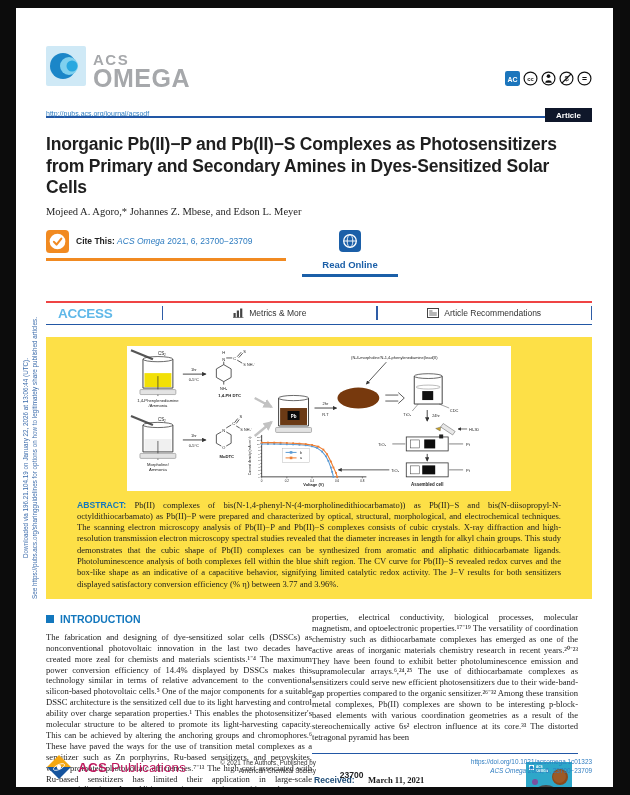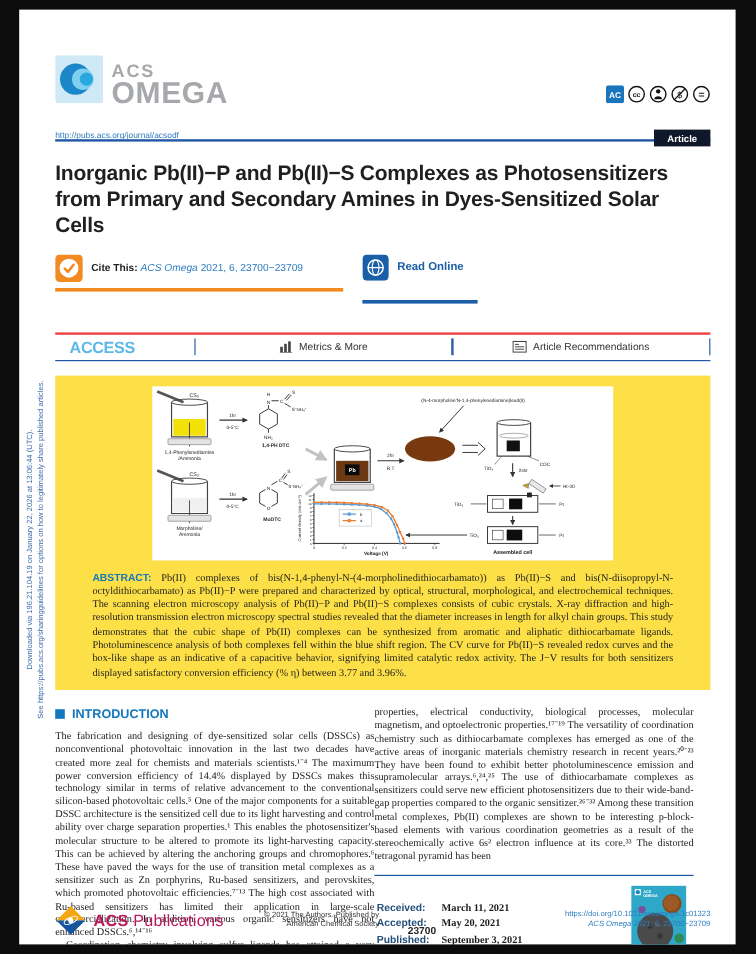--- a/index.html
+++ b/index.html
@@ -17,21 +17,21 @@
   .journal-url{font-size:7px;color:#2e7cc0;text-decoration:none;}
   .article-badge{position:absolute;right:0;top:6px;background:#0f172a;color:#fff;font-size:8px;font-weight:bold;padding:2.5px 11px;z-index:2;}
   .title{margin:16px 0 0;font-size:17.5px;line-height:21.5px;font-weight:bold;color:#1f1f1f;letter-spacing:-0.2px;}
   .authors{margin-top:7px;font-family:"Liberation Serif",serif;font-size:10.5px;color:#1f1f1f;}
   .cite-row{margin-top:13px;display:flex;gap:16px;align-items:flex-start;}
   .cite-box{display:flex;align-items:center;gap:7px;border-bottom:3px solid #f18a21;padding-bottom:5px;width:240px;}
   .cite-text{font-size:8.5px;color:#222;}
   .cite-label{font-weight:bold;}
   .cite-journal{color:#2e7cc0;font-style:italic;}
   .cite-rest{color:#2e7cc0;}
-  .read-box{display:flex;align-items:center;gap:7px;border-bottom:3px solid #1b5fa8;padding-bottom:16px;width:96px;}
+  .read-box{display:flex;align-items:center;gap:7px;border-bottom:3px solid #1b5fa8;padding-bottom:4px;width:96px;flex-direction:column;}
   .read-label{font-size:9.5px;font-weight:bold;color:#1b5fa8;}
   .access-bar{margin-top:24px;border-top:2px solid #ef4444;border-bottom:1.5px solid #2257a5;height:21px;display:flex;align-items:center;}
   .access-word{color:#5fb8e8;font-weight:bold;font-size:13.5px;letter-spacing:-0.3px;padding-left:12px;width:104px;}
   .vsep{width:1.2px;height:14px;background:#2e5ca6;}
   .access-item{flex:1;display:flex;gap:5px;align-items:center;justify-content:center;font-size:8.5px;font-weight:normal;color:#333;}
   .ga-panel{background:#fde047;padding:9px 31px 9px;margin-top:12px;}
   .ga-figure{display:block;margin:0 auto;background:#fff;}
   .abstract-p{margin:9px 0 0;font-family:"Liberation Serif",serif;font-size:8.6px;line-height:11.3px;text-align:justify;color:#1c1c1c;}
   .abstract-label{font-family:"Liberation Sans",sans-serif;font-weight:bold;color:#1377bd;}
   .intro-columns{display:flex;margin-top:13px;}
@@ -105,20 +105,21 @@
         </svg>
       </div>
     </div>
 
     <div class="url-row">
       <a class="journal-url" href="#">http://pubs.acs.org/journal/acsodf</a>
       <div class="article-badge">Article</div>
     </div>
 
     <h1 class="title">Inorganic Pb(II)−P and Pb(II)−S Complexes as Photosensitizers from Primary and Secondary Amines in Dyes-Sensitized Solar Cells</h1>
+    <div class="authors">Mojeed A. Agoro,* Johannes Z. Mbese, and Edson L. Meyer</div>
 
     <div class="cite-row">
       <div class="cite-box">
         <svg width="23" height="23" viewBox="0 0 24 24">
           <rect width="24" height="24" rx="4" fill="#f18a21"></rect>
           <circle cx="12" cy="12" r="8.2" fill="#fff"></circle>
           <path d="M8.3,12.4 L11,15.2 L16,9" fill="none" stroke="#f18a21" stroke-width="2.2" stroke-linecap="round" stroke-linejoin="round"></path>
         </svg>
         <div class="cite-text">
           <span class="cite-label">Cite This:</span>

